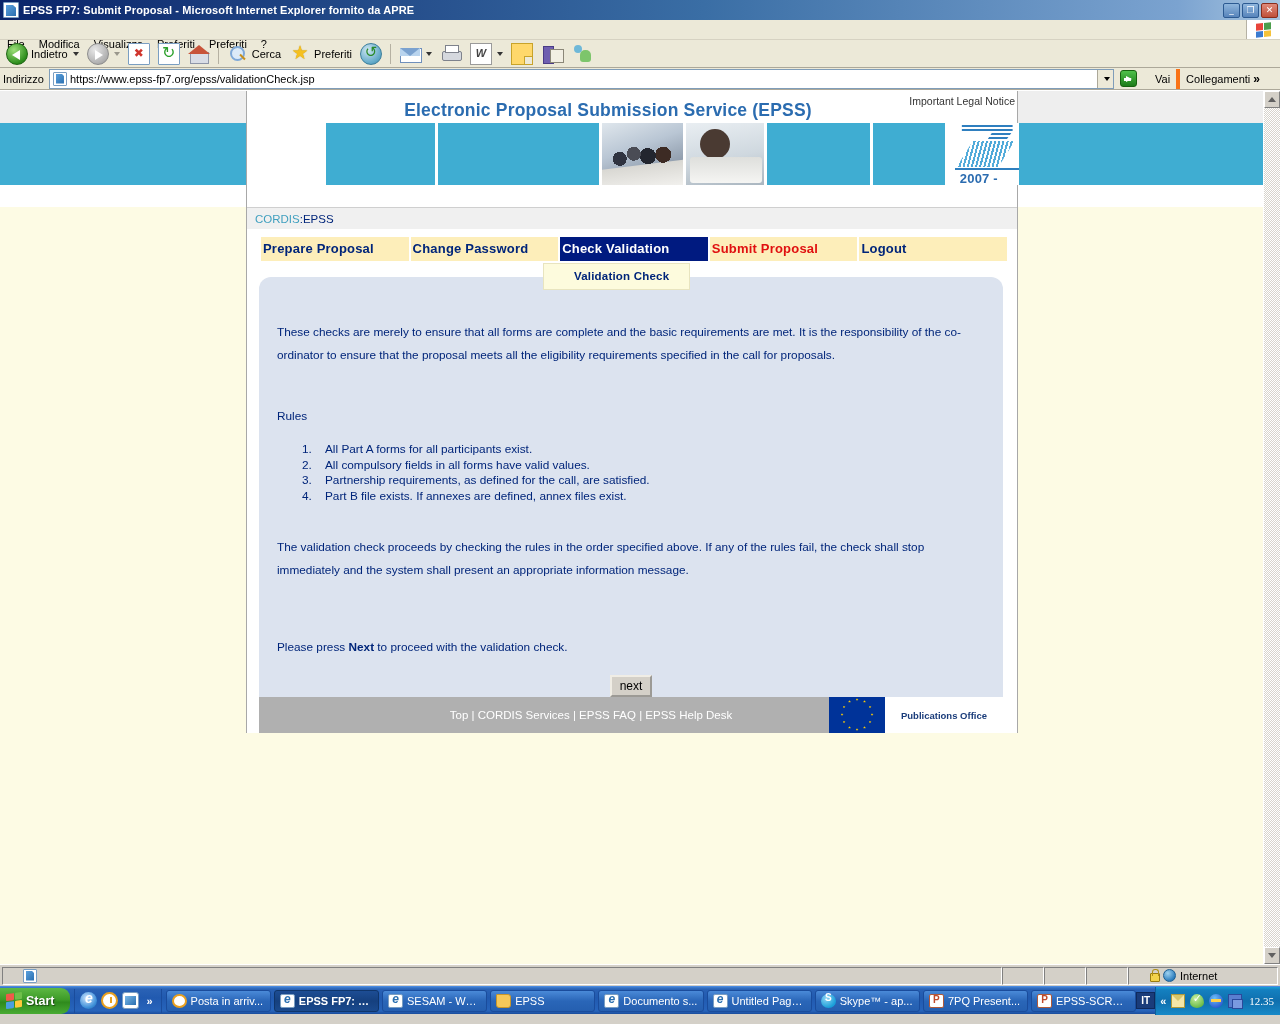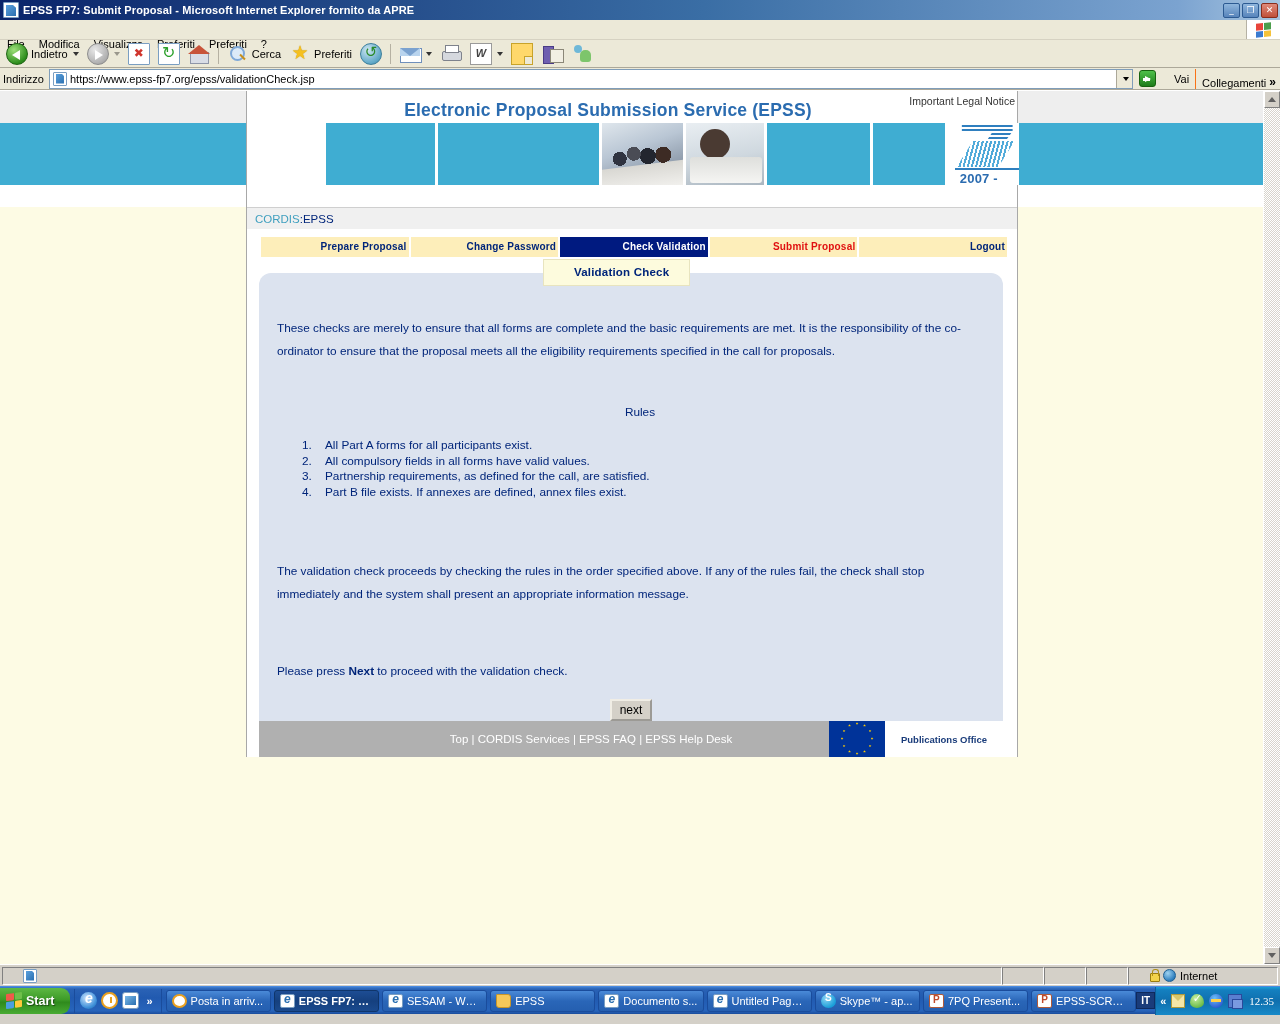--- a/index.html
+++ b/index.html
@@ -127,21 +127,21 @@
   .addrfield .pg-ico{width:14px;height:14px;margin:0 3px;flex:none;background:#fff;border:1px solid #7a9ec2;position:relative;border-radius:1px;}
   .addrfield .pg-ico::before{content:"";position:absolute;left:2px;top:1px;width:8px;height:10px;background:linear-gradient(135deg,#5aa0dd,#2a6fb0);clip-path:polygon(0 0,70% 0,100% 25%,100% 100%,0 100%);}
   .addrfield .url { font-size:11px; color:#000; white-space:nowrap; overflow:hidden;}
   .addr-drop{ width:16px;height:18px;background:#ece9d8;border-left:1px solid #aca899;display:flex;align-items:center;justify-content:center;flex:none;}
   .addr-drop .caret{border-top-color:#000;}
   .goBtn{display:flex;align-items:center;gap:18px;padding:0 6px;}
   .goBtn .garrow{width:17px;height:17px;background:linear-gradient(to bottom,#4fc04a,#1e7d1a);border:1px solid #17620f;border-radius:3px;position:relative;}
   .goBtn .garrow::after{content:"";position:absolute;right:4px;top:5px;width:0;height:0;border-top:3.5px solid transparent;border-bottom:3.5px solid transparent;border-left:6px solid #fff;}
   .goBtn .garrow::before{content:"";position:absolute;left:3px;top:7px;width:7px;height:3px;background:#fff;}
   .goBtn .glbl{font-size:11px;}
-  .links-sec{border-left:1px solid #f97316;padding:0 4px 0 6px;display:flex;align-items:flex-end;gap:3px;height:20px;}
+  .links-sec{border-left:4px solid #f97316;padding:0 20px 0 6px;display:flex;align-items:center;gap:3px;height:20px;}
   .links-sec .llbl{font-size:11px;}
   .links-sec .chev{font-size:12px;font-weight:bold;}
 
   
   .viewport {
     position: relative;
     height: 874px; 
     background: #fdfbe4;
     border-top: 1px solid #fff;
     display:flex;
@@ -215,22 +215,22 @@
     height:22px; background:#f0f0f0; border-top:1px solid #cfcfcf;
     display:flex; align-items:center; padding-left:8px; font-size:11.5px;
   }
   .crumbbar .c1 { color:#3f9fbf; }
   .crumbbar .c2 { color:#00257a; }
 
   .tabsrow {
     display:flex; gap:2px; padding:8px 10px 0 14px; background:#fff;
   }
   .tab {
-    flex:1; text-align:right; background:#fdeeba; color:#00257a;
-    font-size:10px; font-weight:bold; padding:4px 2px 5px; cursor:default;
+    flex:1; text-align:left; background:#fdeeba; color:#00257a;
+    font-size:13px; font-weight:bold; padding:4px 2px 5px; cursor:default;
     letter-spacing:0.2px;
   }
   .tab.active { background:#001a80; color:#fff; }
   .tab.red { color:#e01010; }
 
   .panelwrap { background:#fff; padding:0 14px 0 12px; position:relative;}
   .subtab {
     position:absolute; left:284px; top:-14px; z-index:3;
     background:#fdfbdd; color:#00257a; font-size:11.5px; font-weight:bold;
     padding:6px 20px 7px 30px; letter-spacing:.2px;
@@ -239,27 +239,27 @@
   .panel {
     background:#dce3ef; border-radius:12px 12px 0 0;
     min-height:406px; position:relative; margin-top:16px;
     padding: 44px 0 0 0;
   }
   .ptext {
     color:#00257a; font-size:11.8px; line-height:23px;
     margin: 0 14px 0 18px;
   }
   .ptext.p1 { margin-bottom: 0; }
-  .rules-label { margin: 42px 0 0 18px; color:#00257a; font-size:11.8px;text-align:center;}
+  .rules-label { margin: 42px 0 0 18px; color:#00257a; font-size:11.8px;}
   ol.rules {
     margin: 19px 0 0 0; padding-left: 56px; color:#00257a; font-size:11.8px;
     line-height:15.5px;
   }
   ol.rules li { padding-left: 10px; }
-  .ptext.p2 { margin-top: 60px; }
+  .ptext.p2 { margin-top: 32px; }
   .ptext.p3 { margin-top: 54px; }
   .nextwrap { text-align:center; margin-top:16px; }
   .nextbtn {
     font-family:"Liberation Sans",sans-serif; font-size:12px;
     background:#d4d0c8; border:2px outset #f0ede5; padding:2px 8px;
     color:#000; cursor:pointer;
   }
 
   .footer {
     background:#b0b0b0; height:36px; display:flex; align-items:center;

